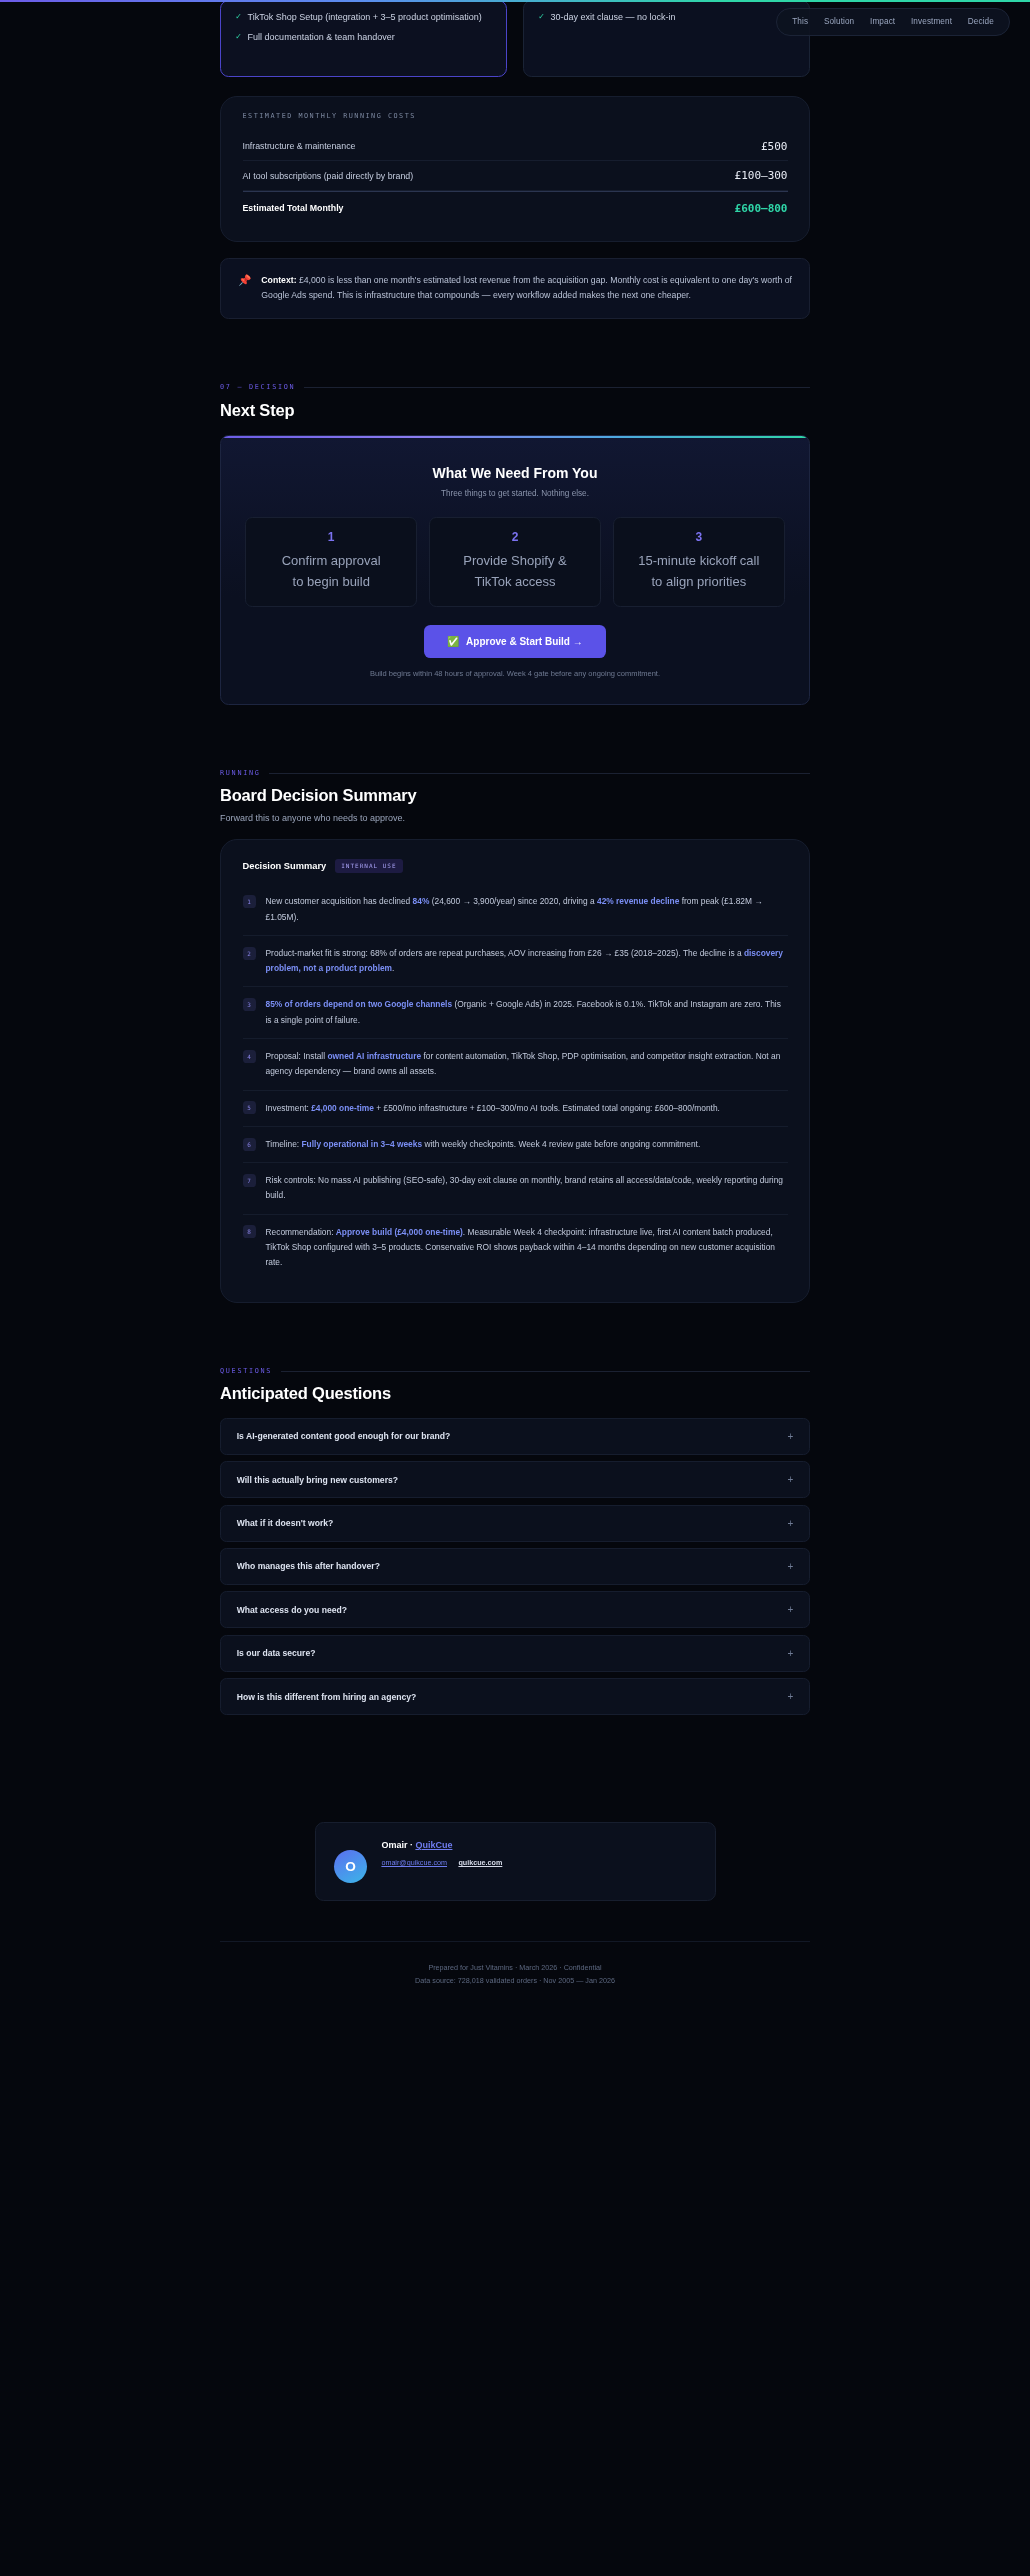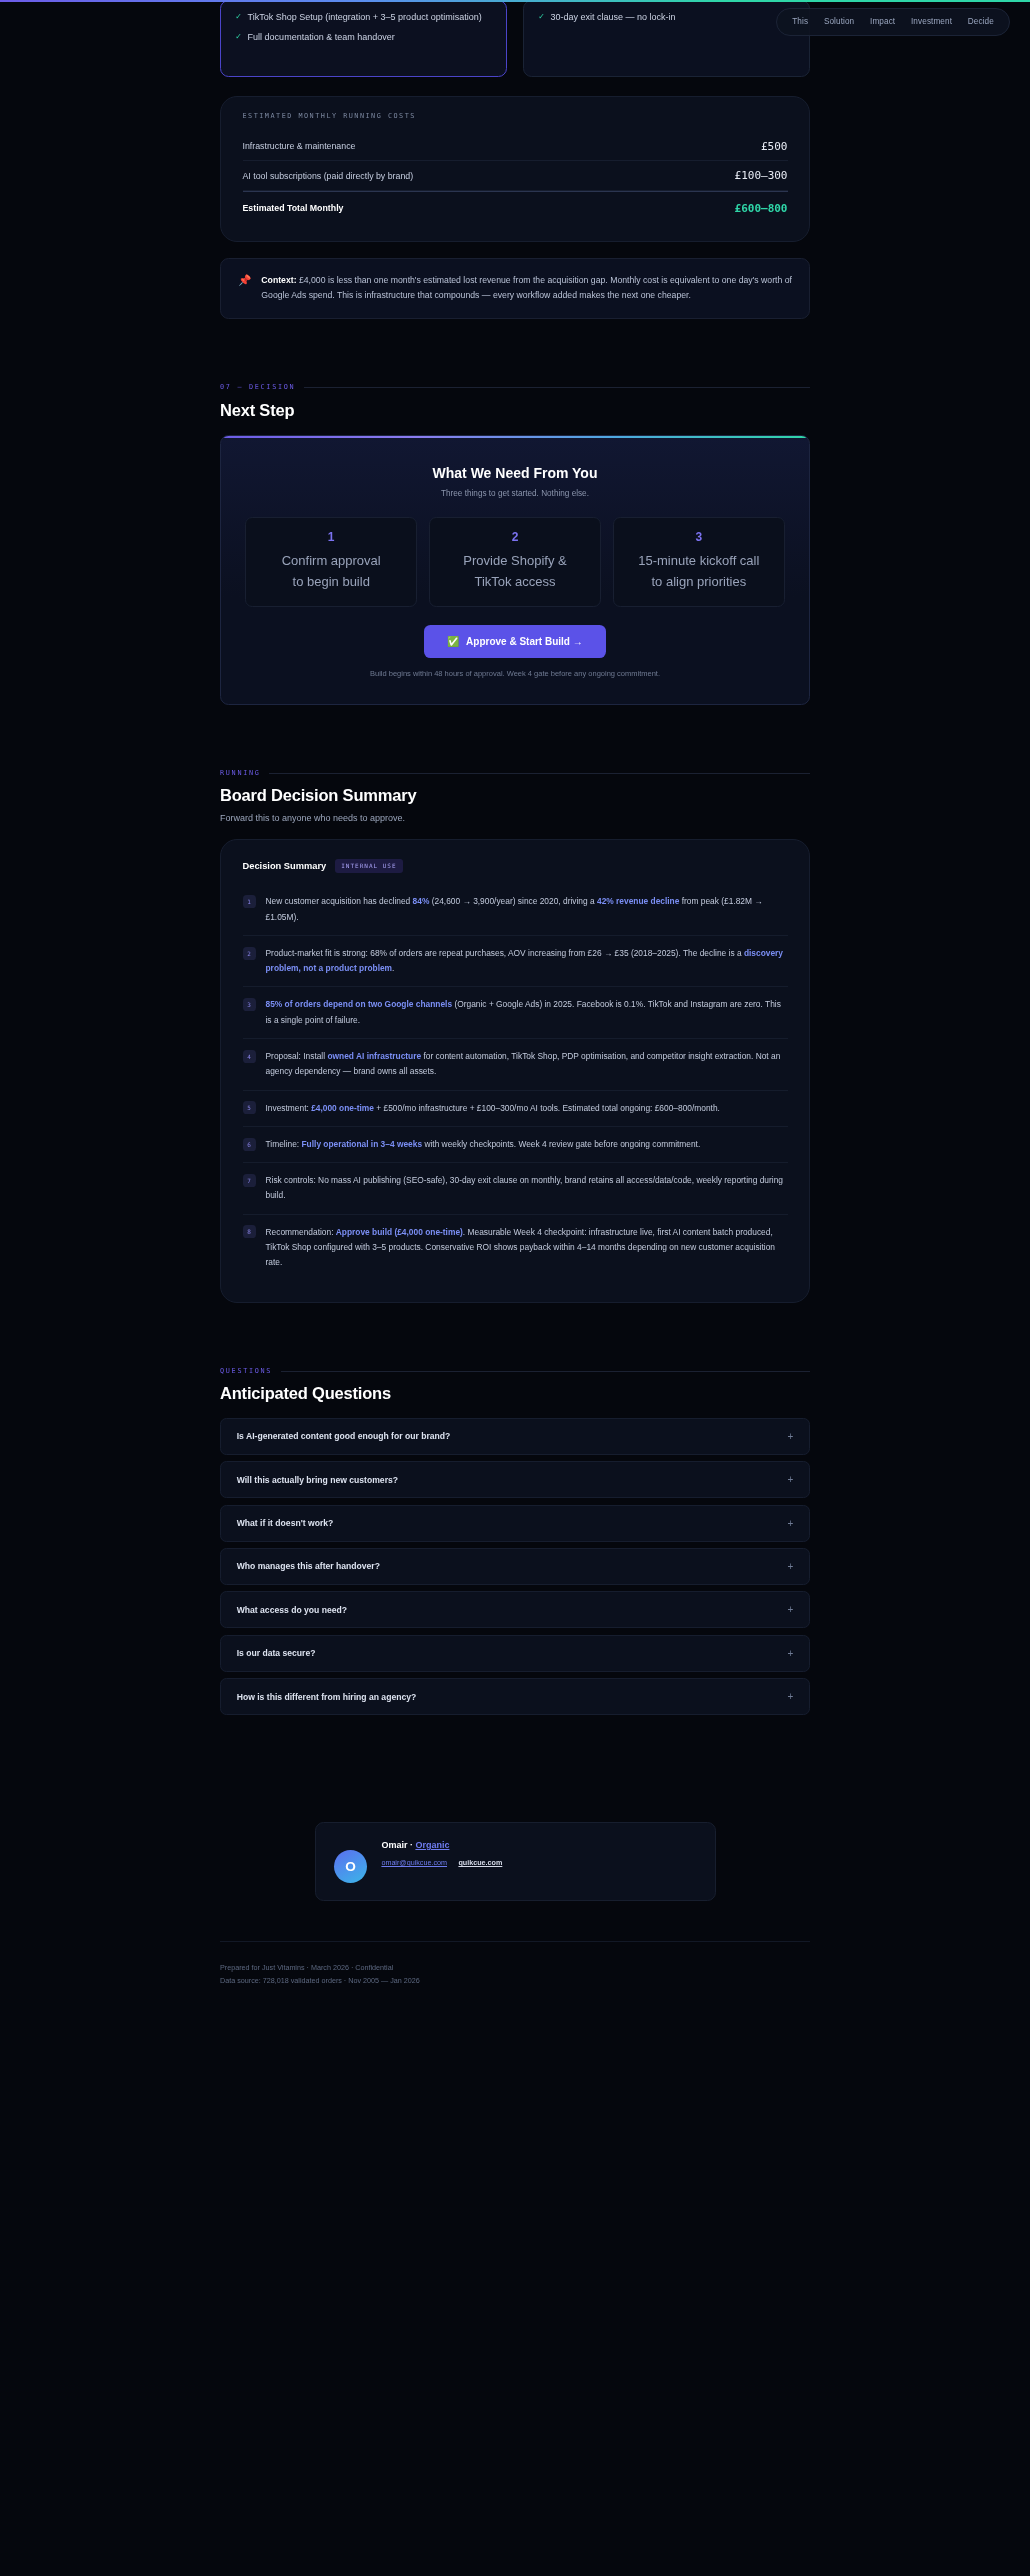--- a/index.html
+++ b/index.html
@@ -102,21 +102,21 @@
     background:linear-gradient(150deg,#5b6ef0,#3bb6e8);
     display:flex;align-items:center;justify-content:center;
     font-size:13.6px;font-weight:bold;color:#fff;margin-top:10px;}
   .author .nm{font-size:9px;font-weight:bold;color:#fff;margin-bottom:5.7px;}
   .author .nm a{color:#6f7df0;}
   .author .bio{font-size:8px;line-height:1.78;color:#aeb7cb;}
   .links{margin-top:7.9px;display:flex;gap:11.4px;font-size:7.2px;}
   .links a{color:#6f7df0;}
   .links a.w{color:#d7dcea;font-weight:bold;}
 
-  .footer{margin-top:40px;border-top:0.7px solid #121826;padding-top:18.6px;}
+  .footer{margin-top:40px;text-align:center;border-top:0.7px solid #121826;padding-top:18.6px;}
   .footer div{font-size:7.2px;color:#5d6880;line-height:1.9;}
   a{text-decoration:underline;}
 </style>
 </head>
 <body>
 
 <div class="topline"></div>
 
 <div class="navpill">
   <a href="#">This</a>
@@ -295,21 +295,21 @@
             <span class="t">How is this different from hiring an agency?</span>
             <span class="p">+</span>
           </div>
         </div>
   </div>
 
   <div class="author">
     <div class="avatar">O</div>
     <div>
       <div class="nm">
-        <span>Omair</span><span> · </span><a href="#">Organic</a>
+        <span>Omair</span><span> · </span><a href="#">QuikCue</a>
       </div>
       <div class="links">
         <a href="#">omair@quikcue.com</a>
         <a href="#" class="w">quikcue.com</a>
       </div>
     </div>
   </div>
 
   <div class="footer">
     <div>Prepared for Just Vitamins · March 2026 · Confidential</div>

